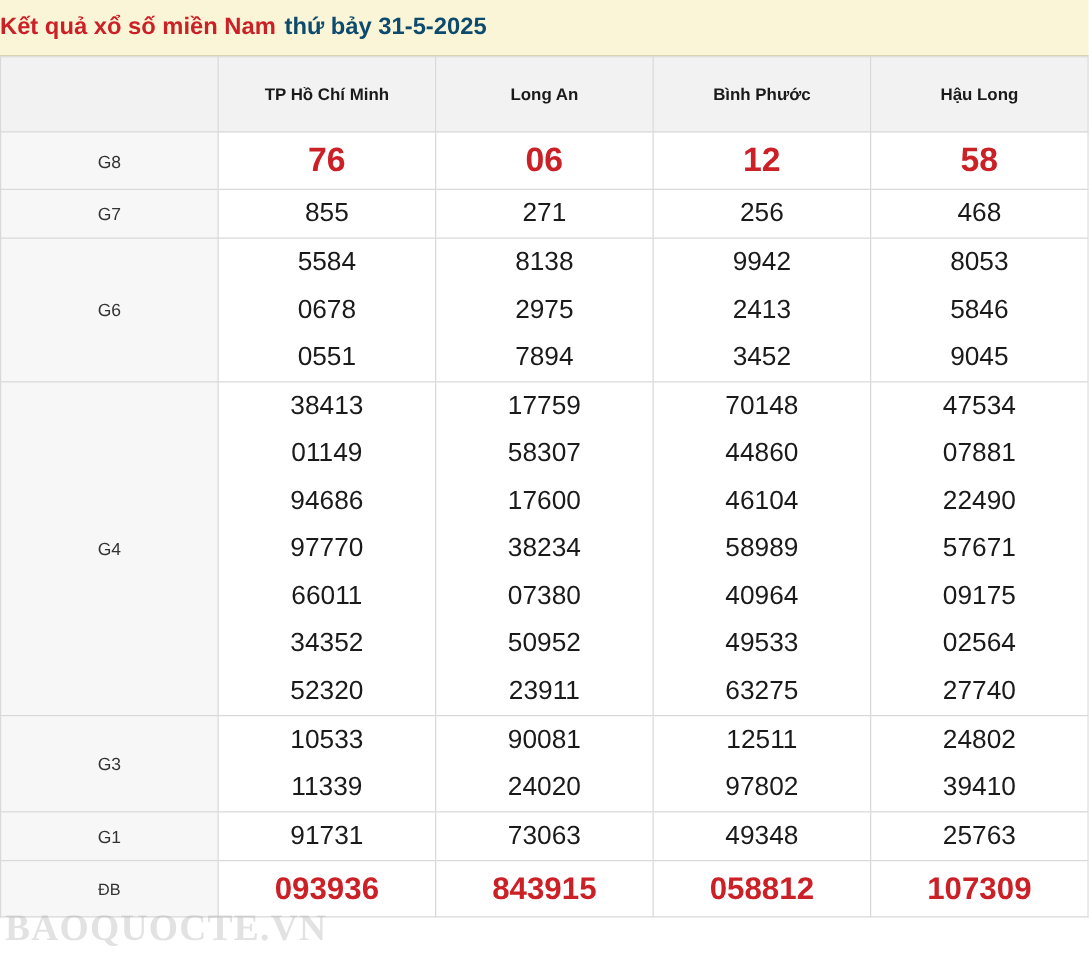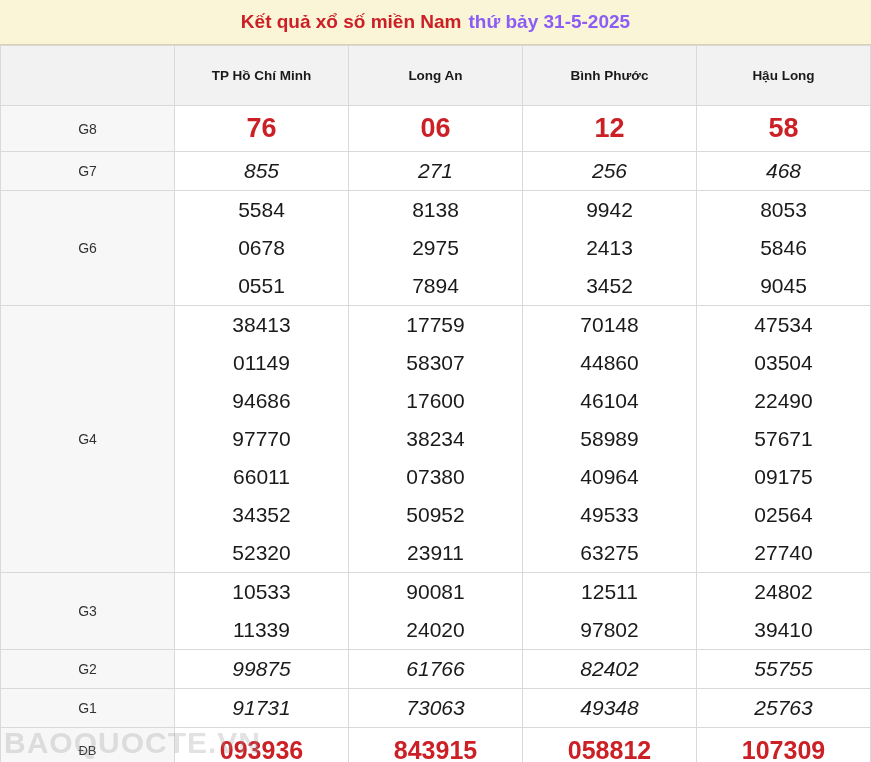--- a/index.html
+++ b/index.html
@@ -18,29 +18,28 @@
     height: 762px;
     position: relative;
     box-sizing: border-box;
   }
   .title-bar {
     height: 44px;
     background: #faf5d7;
     border-bottom: 1px solid #d8d2b0;
     display: flex;
     align-items: center;
-    justify-content: center;
     font-size: 19px;
     font-weight: bold;
   }
   .title-red {
     color: #cc2027;
   }
   .title-black {
-    color: #8b5cf6;
+    color: #0c4a6e;
     margin-left: 7px;
   }
   table.results {
     width: 871px;
     border-collapse: collapse;
     table-layout: fixed;
   }
   table.results th, table.results td {
     border: 1px solid #d9d9d9;
     text-align: center;
@@ -76,21 +75,20 @@
   }
   tr.g8 td.cell {
     font-size: 27px;
     font-weight: bold;
     color: #cc2027;
     height: 45px;
   }
   tr.g8 td.cell .num { line-height: 45px; height: 45px; }
   tr.g7 td.cell, tr.g5 td.cell, tr.g2 td.cell, tr.g1 td.cell {
     height: 38px;
-    font-style: italic;
   }
   tr.db td.cell {
     font-size: 25px;
     font-weight: bold;
     color: #cc2027;
     height: 44px;
   }
   tr.db td.cell .num { line-height: 44px; height: 44px; }
   tr.db td.label { font-size: 13px; }
   .watermark {
@@ -99,20 +97,21 @@
     bottom: 2px;
     width: 871px;
     text-align: left;
     font-size: 30px;
     font-weight: bold;
     color: rgba(150,150,150,0.28);
     letter-spacing: 1px;
     pointer-events: none;
     padding-left: 4px;
     box-sizing: border-box;
+    font-family: Liberation Serif, serif;
   }
 </style>
 </head>
 <body>
 
 <div class="page">
 
   <div class="title-bar">
     <span class="title-red">Kết quả xổ số miền Nam</span>
     <span class="title-black">thứ bảy 31-5-2025</span>
@@ -211,21 +210,21 @@
           <div class="num">70148</div>
           <div class="num">44860</div>
           <div class="num">46104</div>
           <div class="num">58989</div>
           <div class="num">40964</div>
           <div class="num">49533</div>
           <div class="num">63275</div>
         </td>
         <td class="cell">
           <div class="num">47534</div>
-          <div class="num">03504</div>
+          <div class="num">07881</div>
           <div class="num">22490</div>
           <div class="num">57671</div>
           <div class="num">09175</div>
           <div class="num">02564</div>
           <div class="num">27740</div>
         </td>
       </tr>
 
       <tr class="g3">
         <td class="label">G3</td>
@@ -240,35 +239,20 @@
         <td class="cell">
           <div class="num">12511</div>
           <div class="num">97802</div>
         </td>
         <td class="cell">
           <div class="num">24802</div>
           <div class="num">39410</div>
         </td>
       </tr>
 
-      <tr class="g2">
-        <td class="label">G2</td>
-        <td class="cell">
-            <div class="num">99875</div>
-          </td>
-        <td class="cell">
-            <div class="num">61766</div>
-          </td>
-        <td class="cell">
-            <div class="num">82402</div>
-          </td>
-        <td class="cell">
-            <div class="num">55755</div>
-          </td>
-      </tr>
 
       <tr class="g1">
         <td class="label">G1</td>
         <td class="cell">
             <div class="num">91731</div>
           </td>
         <td class="cell">
             <div class="num">73063</div>
           </td>
         <td class="cell">

